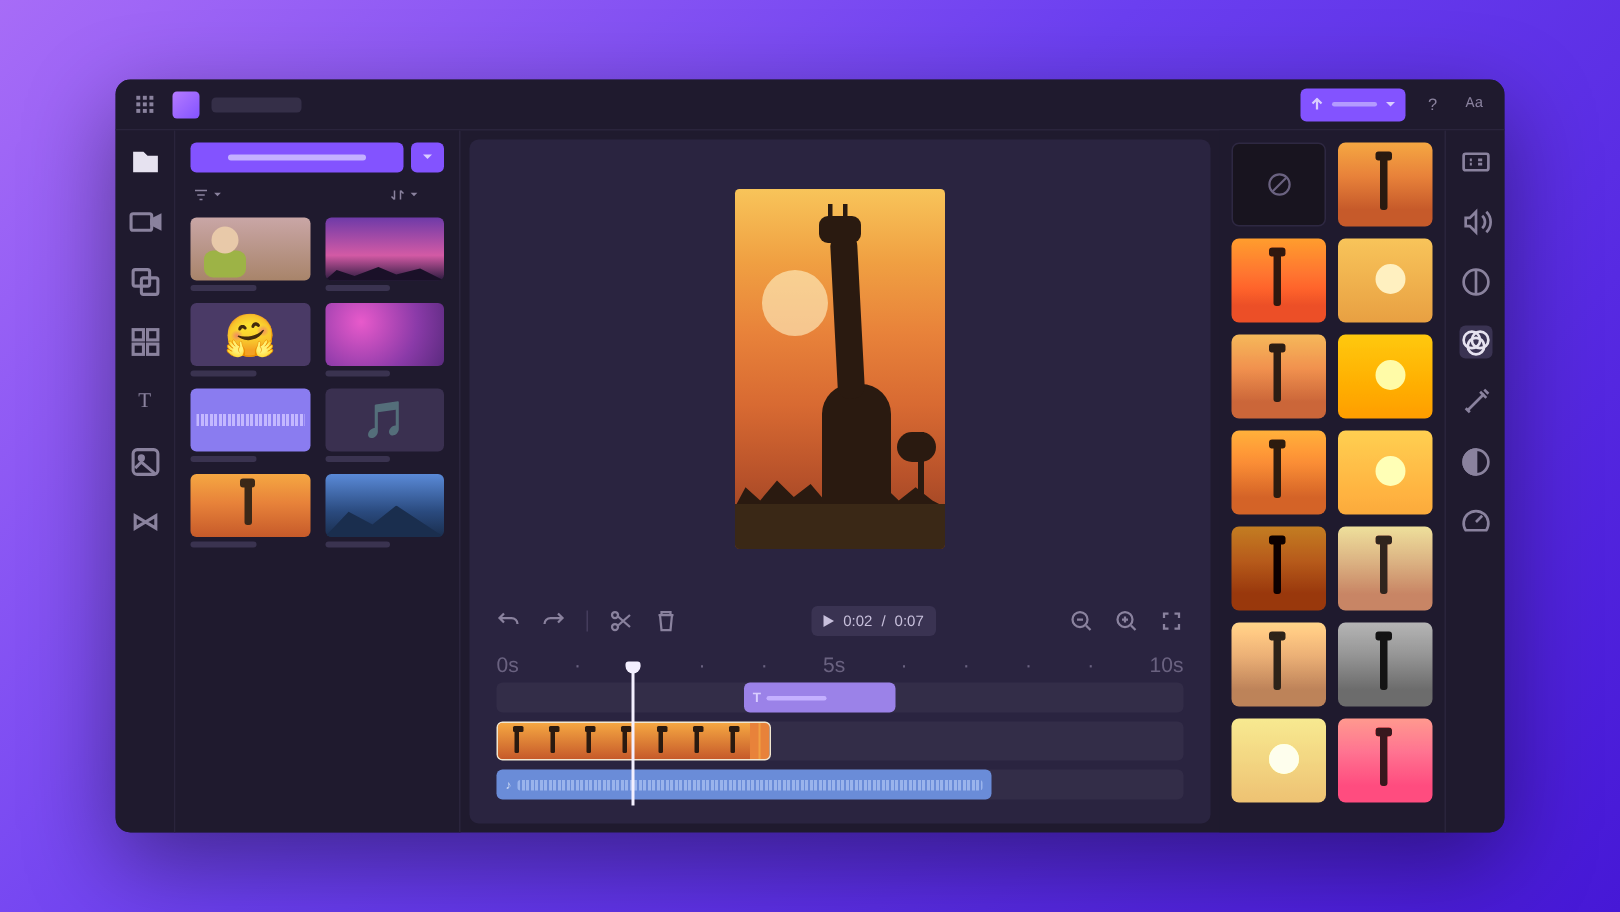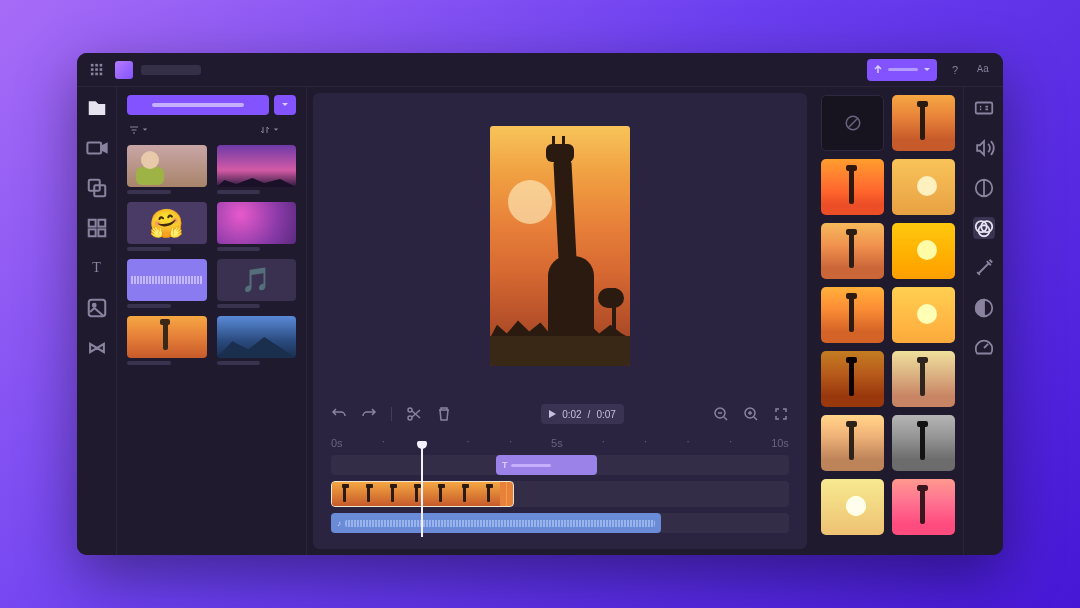--- a/index.html
+++ b/index.html
@@ -198,21 +198,21 @@
   }
   .play-tri{width:0;height:0;border-left:7px solid #c8c0dc;border-top:4px solid transparent;border-bottom:4px solid transparent;}
 
   
   .timeline {
     padding: 6px 18px 16px;
   }
   .ruler {
     height: 16px;
     display: flex; justify-content: space-between;
-    font-size: 11px; color: #6a6280;
+    font-size: 14px; color: #6a6280;
     position: relative;
   }
   .ruler-tick { display:flex;align-items:center;gap:2px;}
   .tracks {
     position: relative;
     display: flex; flex-direction: column;
     gap: 6px;
     margin-top: 4px;
   }
   .track {

